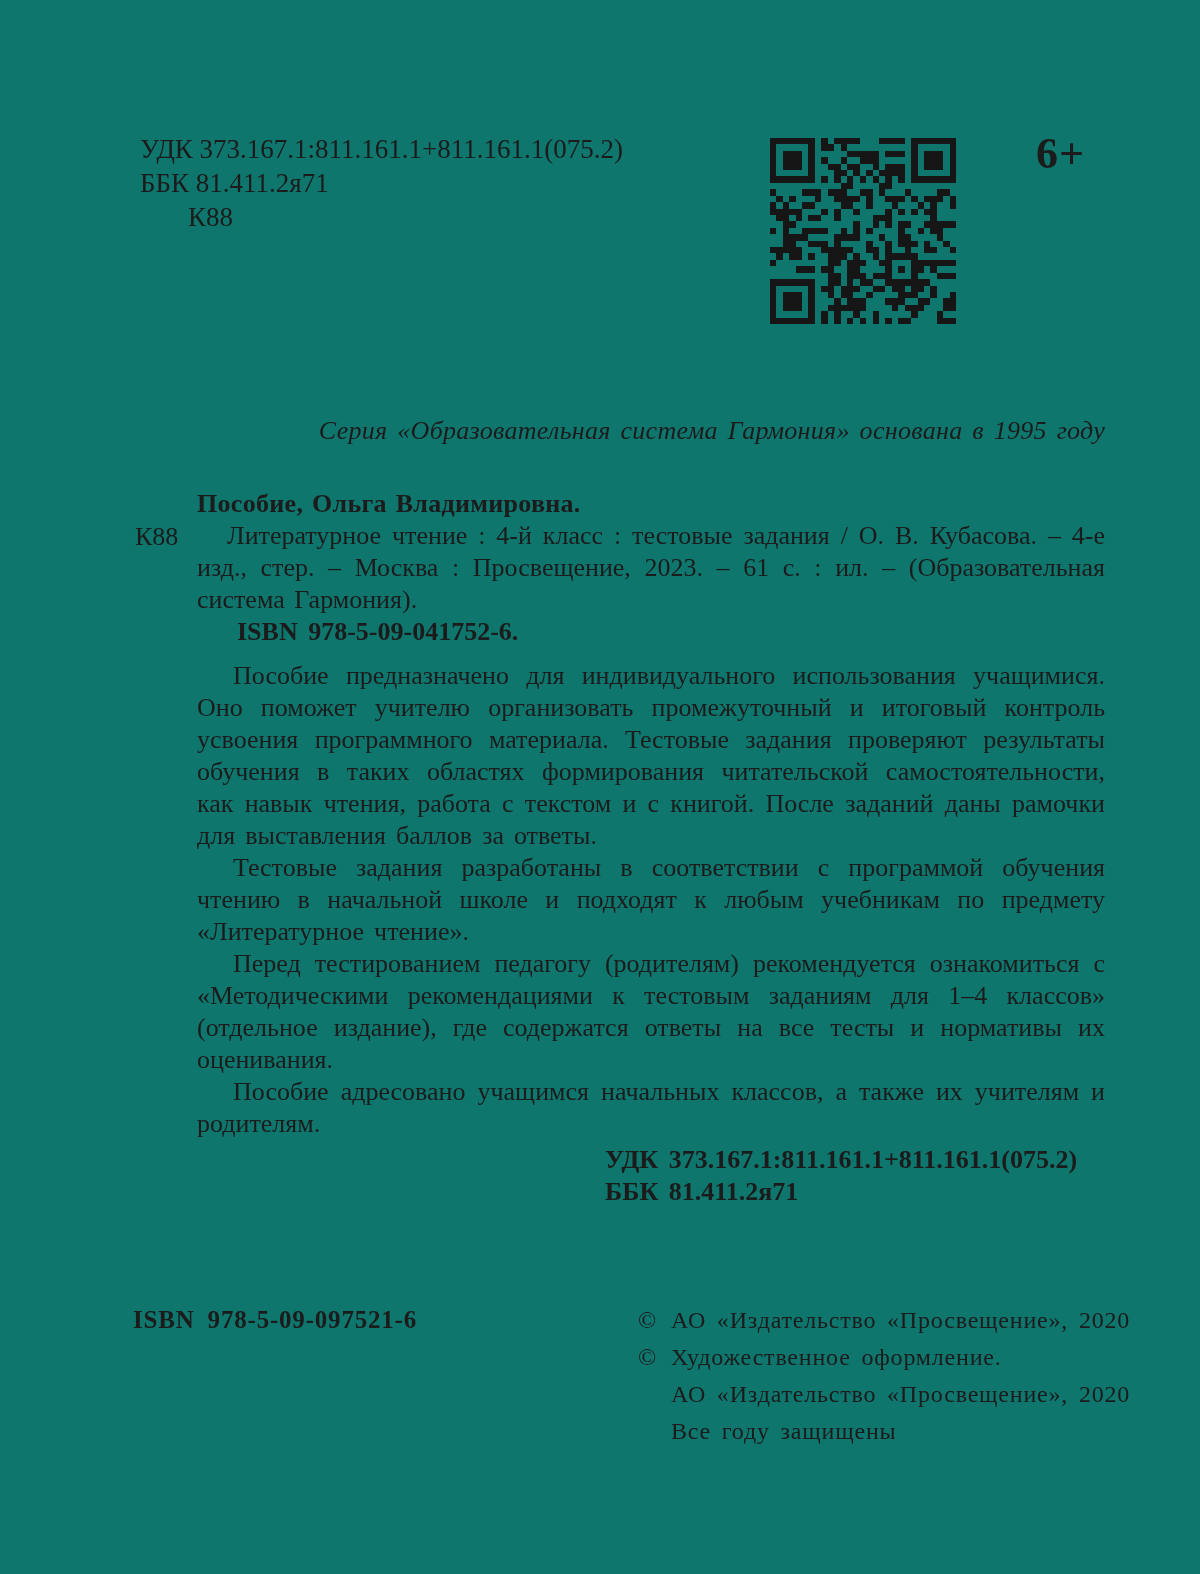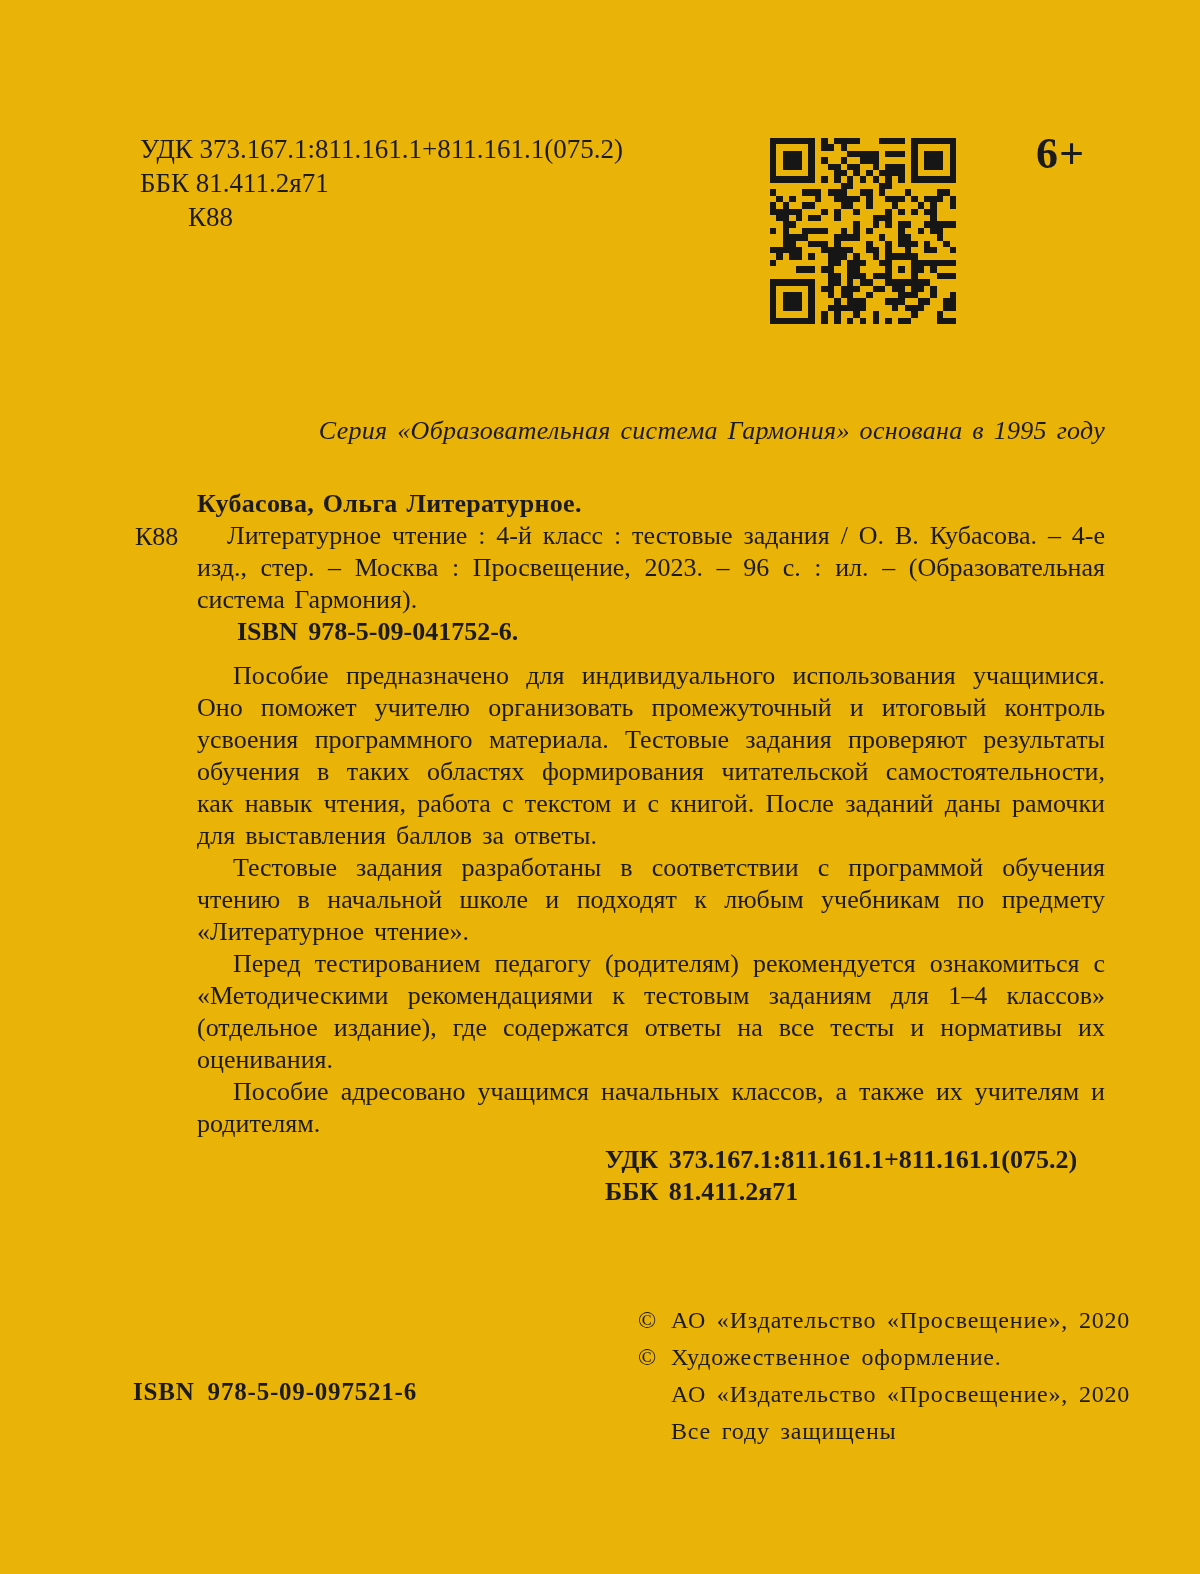--- a/index.html
+++ b/index.html
@@ -1,20 +1,20 @@
 <!DOCTYPE html>
 <html lang="ru"><head>
 <meta charset="utf-8">
 <style>
   html, body { margin: 0; padding: 0; background: #ffffff; }
   .page {
     position: relative;
     width: 1200px;
     height: 1574px;
-    background: #eab308;
+    background: #0f766e;
     color: #1b1b1b;
     font-family: "Liberation Serif", "DejaVu Serif", serif;
     overflow: hidden;
   }
 
   
   .top-codes {
     position: absolute;
     left: 140px;
     top: 132px;
@@ -93,21 +93,21 @@
     margin-left: 408px;
     font-weight: bold;
     white-space: nowrap;
     word-spacing: 4px;
   }
 
   
   .footer-isbn {
     position: absolute;
     left: 133px;
-    top: 1378px;
+    top: 1306px;
     font-size: 25px;
     font-weight: bold;
     letter-spacing: 0.8px;
     word-spacing: 6px;
     white-space: nowrap;
   }
   .copyright {
     position: absolute;
     left: 638px;
     top: 1302px;
@@ -544,23 +544,23 @@
       <rect x="28" y="28" width="1" height="1" fill="#161616"></rect>
     </svg>
 
   <div class="age">6+</div>
 
   <div class="series">Серия «Образовательная система Гармония» основана в 1995 году</div>
 
   <div class="textcol">
 
     <div class="catalog">
-      <div class="author">Кубасова, Ольга Литературное.</div>
+      <div class="author">Пособие, Ольга Владимировна.</div>
       <div class="hang-code">К88</div>
-      <p class="record">Литературное чтение : 4-й класс : тестовые задания / О. В. Кубасова. – 4-е изд., стер. – Москва : Просвещение, 2023. – 96 с. : ил. – (Образовательная система Гармония).</p>
+      <p class="record">Литературное чтение : 4-й класс : тестовые задания / О. В. Кубасова. – 4-е изд., стер. – Москва : Просвещение, 2023. – 61 с. : ил. – (Образовательная система Гармония).</p>
       <div class="isbn-line">ISBN 978-5-09-041752-6.</div>
     </div>
 
     <div class="annotation">
       <p>Пособие предназначено для индивидуального использования учащимися. Оно поможет учителю организовать промежуточный и итоговый контроль усвоения программного материала. Тестовые задания проверяют результаты обучения в таких областях формирования читательской самостоятельности, как навык чтения, работа с текстом и с книгой. После заданий даны рамочки для выставления баллов за ответы.</p>
       <p>Тестовые задания разработаны в соответствии с программой обучения чтению в начальной школе и подходят к любым учебникам по предмету «Литературное чтение».</p>
       <p>Перед тестированием педагогу (родителям) рекомендуется ознакомиться с «Методическими рекомендациями к тестовым заданиям для 1–4 классов» (отдельное издание), где содержатся ответы на все тесты и нормативы их оценивания.</p>
       <p>Пособие адресовано учащимся начальных классов, а также их учителям и родителям.</p>
     </div>
 

